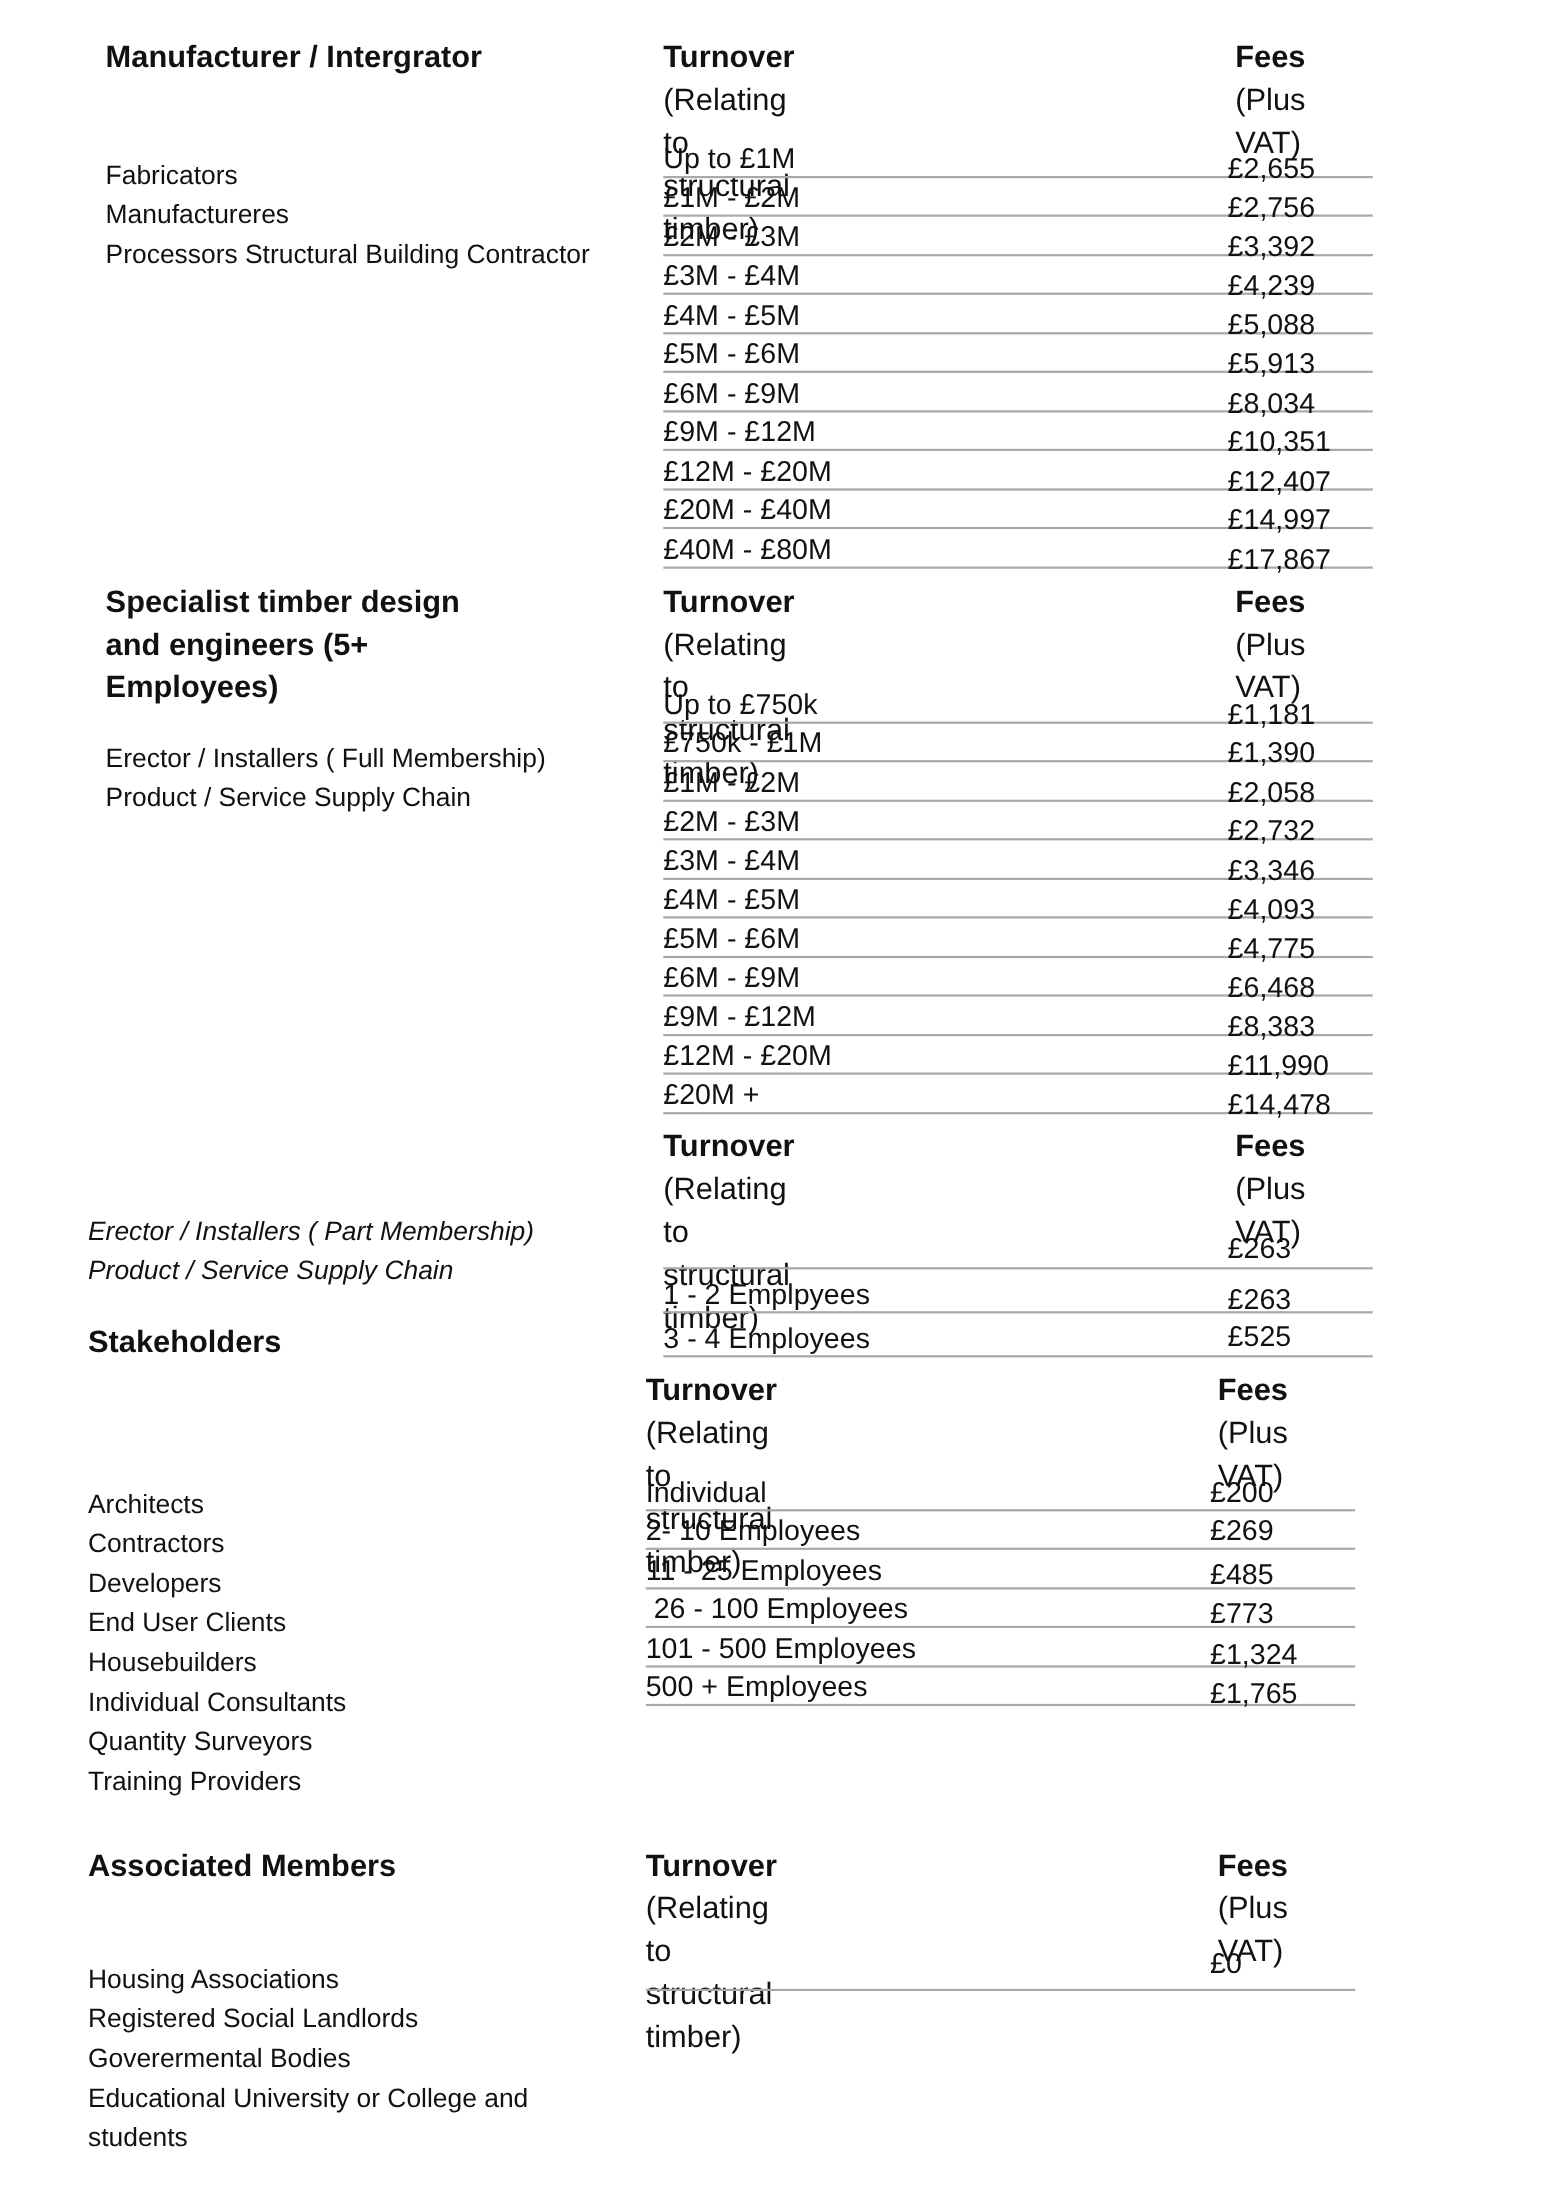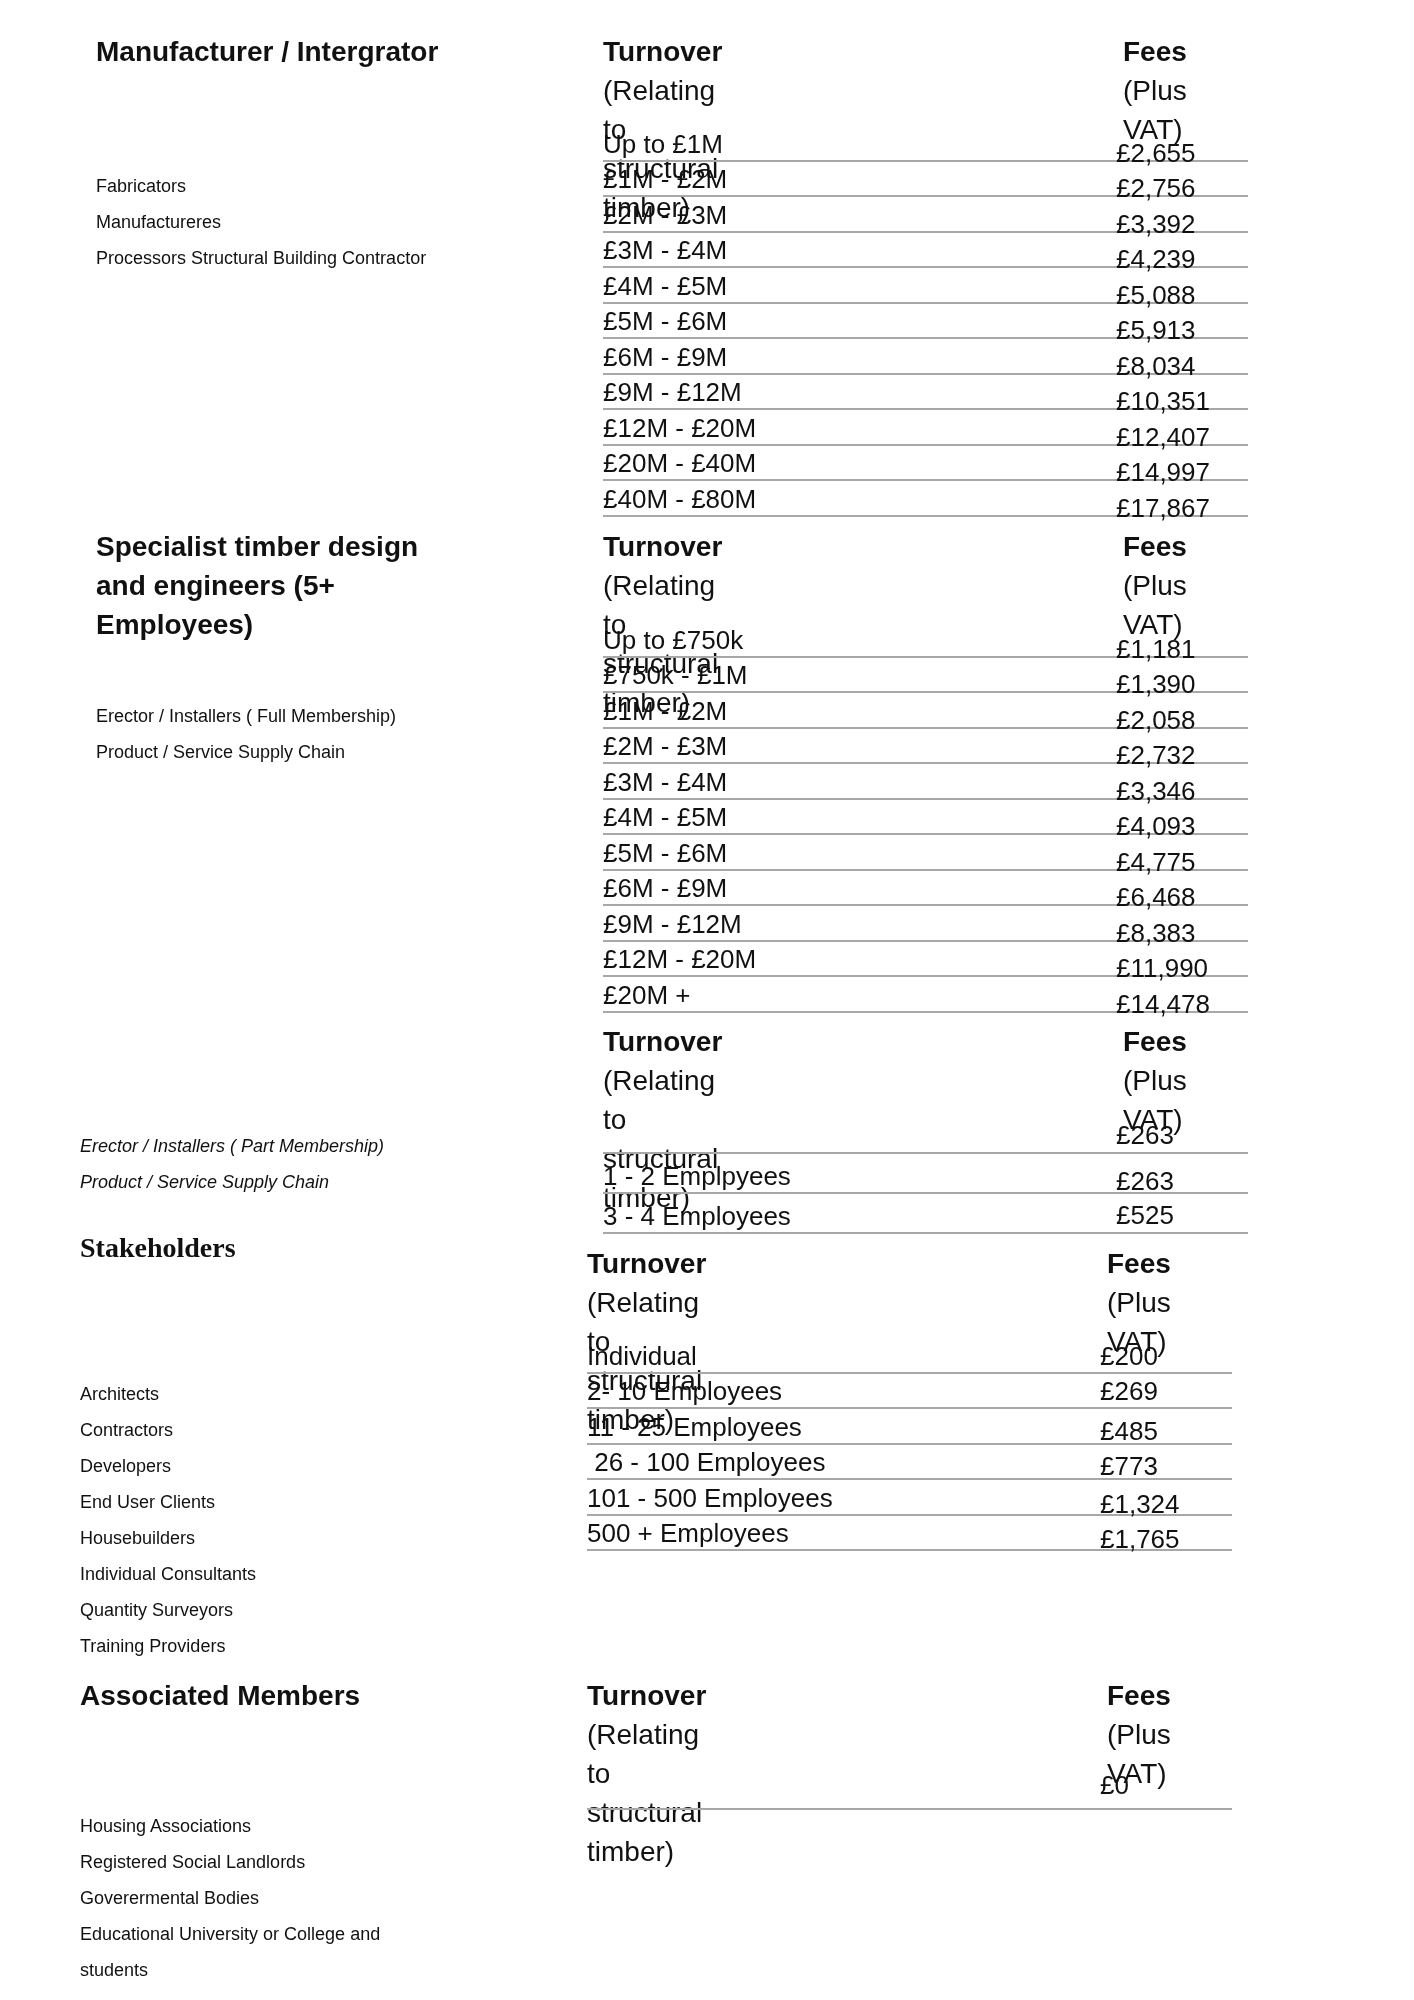--- a/index.html
+++ b/index.html
@@ -1,20 +1,20 @@
 <!DOCTYPE html>
 <html><head>
 <meta charset="utf-8">
 <style>
   html, body { margin:0; padding:0; background:#ffffff; }
   body { width:1414px; height:2000px; position:relative; overflow:hidden;
          font-family:"Liberation Sans", sans-serif; color:#111; }
   .sec { position:absolute; }
   .cat-title { position:absolute; font-weight:bold; font-size:28px; line-height:39px; width:420px; }
-  .members { position:absolute; font-size:18px; line-height:36px;margin-top:26px; }
+  .members { position:absolute; font-size:24px; line-height:36px; }
   .members div { white-space:nowrap; }
   .col-h { position:absolute; font-size:28px; line-height:39px; }
   .col-h .b { font-weight:bold; }
   .rows { position:absolute; }
   .row { position:relative; height:33.5px; border-bottom:2px solid #a8a8a8; }
   .row .t { position:absolute; left:0; bottom:1px; font-size:26px; line-height:30px; white-space:nowrap; }
   .row .f { position:absolute; left:513px; bottom:-8px; font-size:26px; line-height:30px; white-space:nowrap; }
 </style>
 </head>
 <body>
@@ -167,21 +167,21 @@
         <span class="f" style="bottom:-4px;">£263</span>
       </div>
     <div class="row" style="height:38px;">
         <span class="t">3 - 4 Employees</span>
         <span class="f" style="bottom:2px;">£525</span>
       </div>
   </div>
 </div>
 
 <div class="sec">
-  <div class="cat-title" style="left:80px;top:1228px;font-family:Liberation Serif, serif;">Stakeholders</div>
+  <div class="cat-title" style="left:80px;top:1200px;">Stakeholders</div>
   <div class="members" style="left:80px;top:1350px;">
     <div>Architects</div>
     <div>Contractors</div>
     <div>Developers</div>
     <div>End User Clients</div>
     <div>Housebuilders</div>
     <div>Individual Consultants</div>
     <div>Quantity Surveyors</div>
     <div>Training Providers</div>
   </div>

